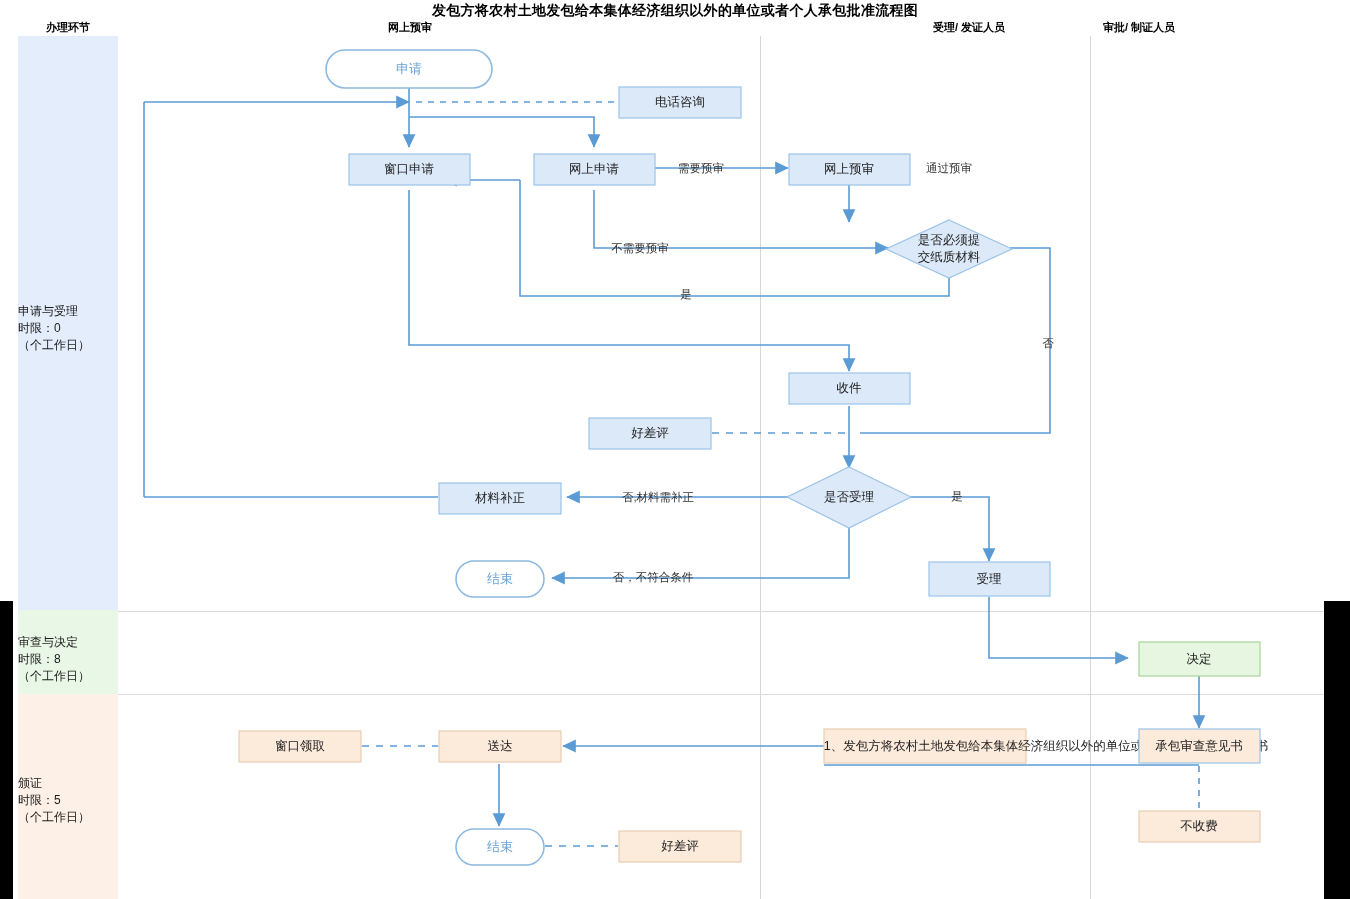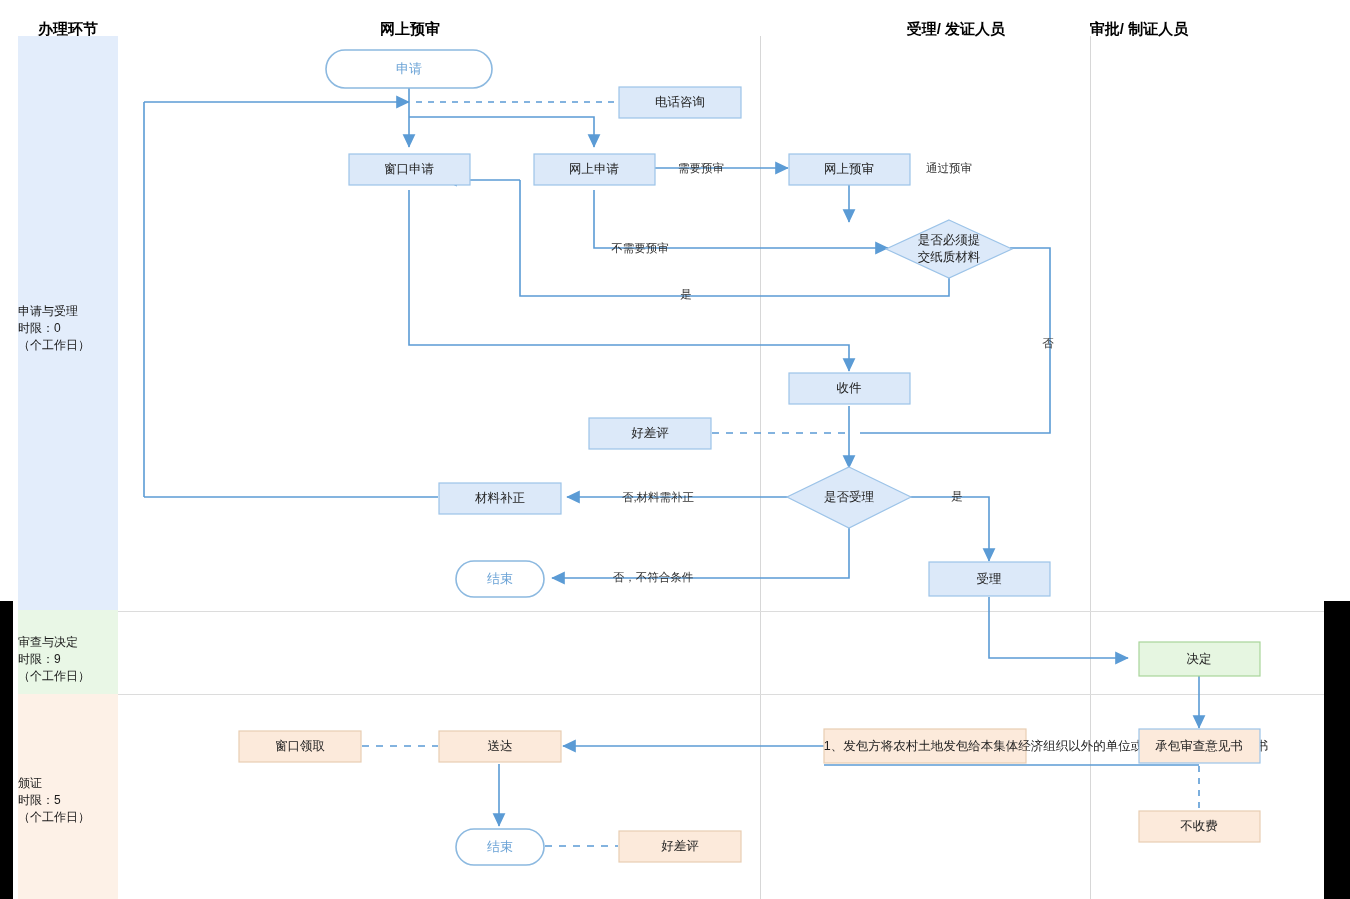--- a/index.html
+++ b/index.html
@@ -1,20 +1,20 @@
 <!DOCTYPE html>
 <html><head>
 <meta charset="utf-8">
 <style>
   html,body{margin:0;padding:0;background:#ffffff;}
   body{font-family:"Liberation Sans","DejaVu Sans",sans-serif;}
   #page{position:relative;width:1350px;height:899px;overflow:hidden;background:#fff;}
   #title{position:absolute;left:0;top:2px;width:1350px;text-align:center;
          font-size:14px;font-weight:bold;color:#000;letter-spacing:.3px;}
-  .lane-head{position:absolute;top:20px;font-size:15px;font-weight:bold;color:#000;text-align:center;}
+  .lane-head{position:absolute;top:20px;font-size:11px;font-weight:bold;color:#000;text-align:center;}
   .swimlane{position:absolute;left:18px;width:100px;}
   .swim-label{position:absolute;left:18px;width:100px;
               font-size:12px;color:#1a1a1a;line-height:17px;}
   .vdiv{position:absolute;width:1px;background:#d7d7d7;}
   .hdiv{position:absolute;height:1px;background:#dcdcdc;}
   .blackbar{position:absolute;background:#000;}
   #flow{position:absolute;left:0;top:0;}
   .nd-txt{font-family:"Liberation Sans","DejaVu Sans",sans-serif;font-size:12.5px;
           fill:#222;text-anchor:middle;dominant-baseline:middle;}
   .nd-txt-blue{font-family:"Liberation Sans","DejaVu Sans",sans-serif;font-size:13px;
@@ -22,38 +22,39 @@
   .edge-lbl{font-family:"Liberation Sans","DejaVu Sans",sans-serif;font-size:11.5px;
           fill:#333;text-anchor:middle;dominant-baseline:middle;}
   .long-txt{font-family:"Liberation Sans","DejaVu Sans",sans-serif;font-size:12.5px;fill:#222;
           text-anchor:middle;dominant-baseline:middle;}
 </style>
 </head>
 <body>
 
 <div id="page">
 
+  <div id="title">发包方将农村土地发包给本集体经济组织以外的单位或者个人承包批准流程图</div>
 
   <div class="lane-head" style="left:330px;width:160px;">网上预审</div>
   <div class="lane-head" style="left:845px;width:160px;text-align:right;">受理/ 发证人员</div>
   <div class="lane-head" style="left:1059px;width:160px;">审批/ 制证人员</div>
   <div class="lane-head" style="left:18px;width:100px;">办理环节</div>
 
   <div class="swimlane" style="top:36px;height:574px;background:#e3edfb;"></div>
   <div class="swimlane" style="top:610px;height:84px;background:#e9f7e6;"></div>
   <div class="swimlane" style="top:694px;height:205px;background:#fdf1e7;"></div>
 
   <div class="swim-label" style="top:303px;">
     <div>申请与受理</div>
     <div>时限：0</div>
     <div>（个工作日）</div>
   </div>
   <div class="swim-label" style="top:634px;">
     <div>审查与决定</div>
-    <div>时限：9</div>
+    <div>时限：8</div>
     <div>（个工作日）</div>
   </div>
   <div class="swim-label" style="top:775px;">
     <div>颁证</div>
     <div>时限：5</div>
     <div>（个工作日）</div>
   </div>
 
   <div class="vdiv" style="left:760px;top:36px;height:863px;"></div>
   <div class="vdiv" style="left:1090px;top:36px;height:863px;"></div>

